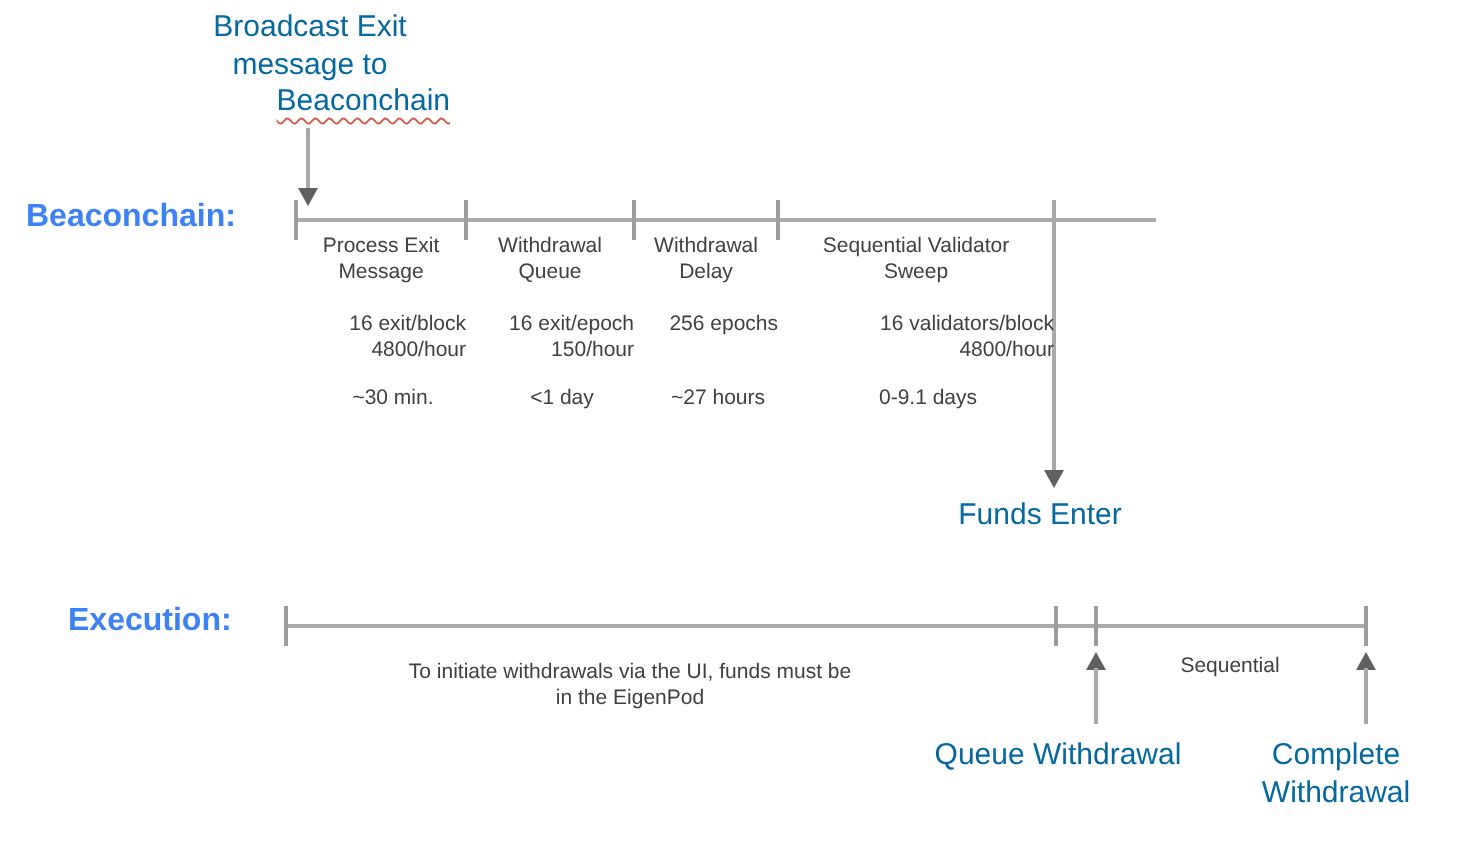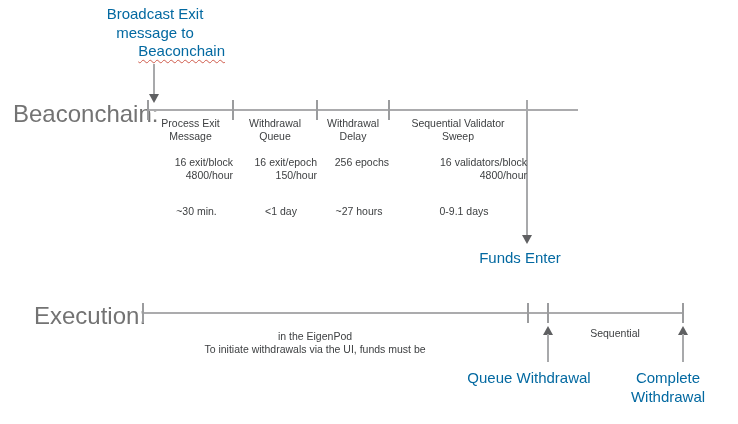--- a/index.html
+++ b/index.html
@@ -1,40 +1,40 @@
 <!DOCTYPE html>
 <html><head>
 <meta charset="utf-8">
 <style>
   html,body { margin:0; padding:0; background:#ffffff; }
   .canvas {
     position:relative; width:738px; height:424px; background:#ffffff;
     font-family:"Liberation Sans", sans-serif; overflow:hidden;
   }
   .abs { position:absolute; }
-  .label-xl { font-size:24px; color:#737373; white-space:nowrap; }
+  .label-xl { font-size:16px; color:#3b82f6; white-space:nowrap;font-weight:bold; }
   .note-lg { font-size:15px; line-height:18.5px; color:#0369a1; text-align:center; }
   .note-lg span { display:block; }
   .small { font-size:10.5px; line-height:13px; color:#3e4042; text-align:center; }
   .small span { display:block; }
   .hline { height:2px; background:#ababad; }
   .tick { width:2px; height:20px; background:#9b9c9e; }
   .vline { width:2px; background:#a8a9ab; }
   .ah-down { width:0; height:0; border-left:5px solid transparent; border-right:5px solid transparent; border-top:9px solid #5f6062; }
   .ah-up   { width:0; height:0; border-left:5px solid transparent; border-right:5px solid transparent; border-bottom:9px solid #5f6062; }
   .squiggle {
     text-decoration-line:underline; text-decoration-style:wavy;
     text-decoration-color:#cf5b4c; text-decoration-thickness:1px;
     text-underline-offset:3px;
     text-align:right;
   }
   .segment { top:117px; }
   .seg-row1 { position:absolute; top:0; left:0; right:0; }
   .seg-row2 { position:absolute; top:39px; left:0; right:0;text-align:right; }
-  .seg-row3 { position:absolute; top:76px; left:12px; right:0;margin-top:12px; }
+  .seg-row3 { position:absolute; top:76px; left:12px; right:0; }
   
   .seg-0 { left:148px; width:85px; }
   .seg-1 { left:233px; width:84px; }
   .seg-2 { left:317px; width:72px; }
   .seg-3 { left:389px; width:138px; }
 </style>
 </head>
 <body>
 
 <div class="canvas">
@@ -119,22 +119,22 @@
   </div>
 
   <div class="abs label-xl" style="left:34px; top:302px;">Execution:</div>
   <div class="abs hline" style="left:143px; top:312px; width:540px;"></div>
   <div class="abs tick" style="left:142px; top:303px;"></div>
   <div class="abs tick" style="left:527px; top:303px;"></div>
   <div class="abs tick" style="left:547px; top:303px;"></div>
   <div class="abs tick" style="left:682px; top:303px;"></div>
 
   <div class="abs small" style="left:195px; top:330px; width:240px;">
+    <span>To initiate withdrawals via the UI, funds must be</span>
     <span>in the EigenPod</span>
-    <span>To initiate withdrawals via the UI, funds must be</span>
   </div>
 
   <div class="abs small" style="left:546px; top:327px; width:138px;">
     <span>Sequential</span>
   </div>
 
   <div class="abs ah-up" style="left:543px; top:326px;"></div>
   <div class="abs vline" style="left:547px; top:334px; height:28px;"></div>
 
   <div class="abs ah-up" style="left:678px; top:326px;"></div>

